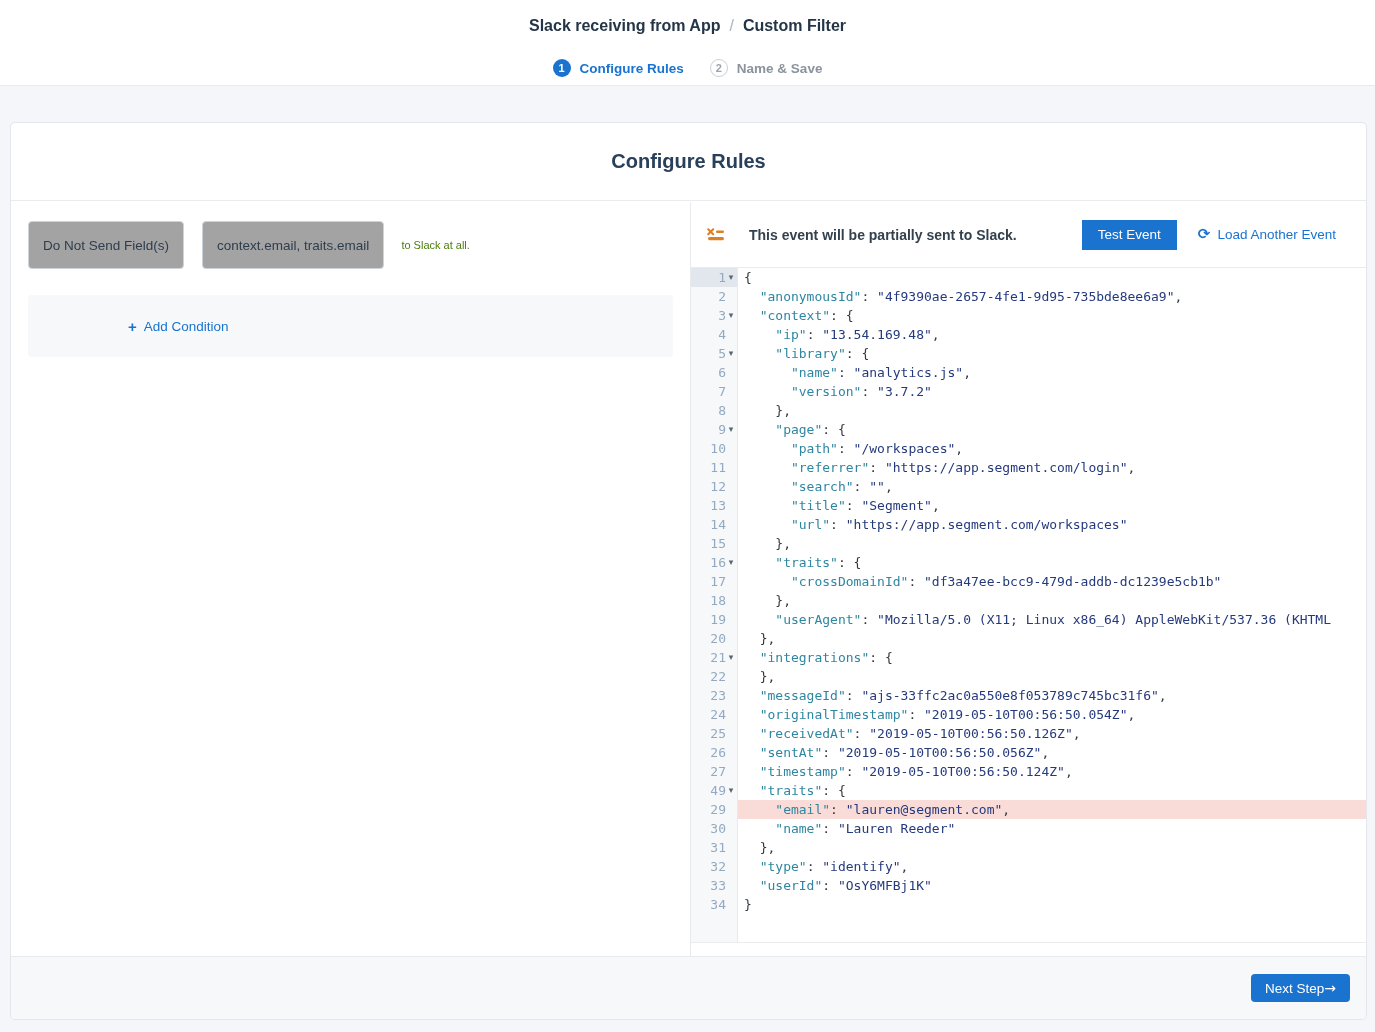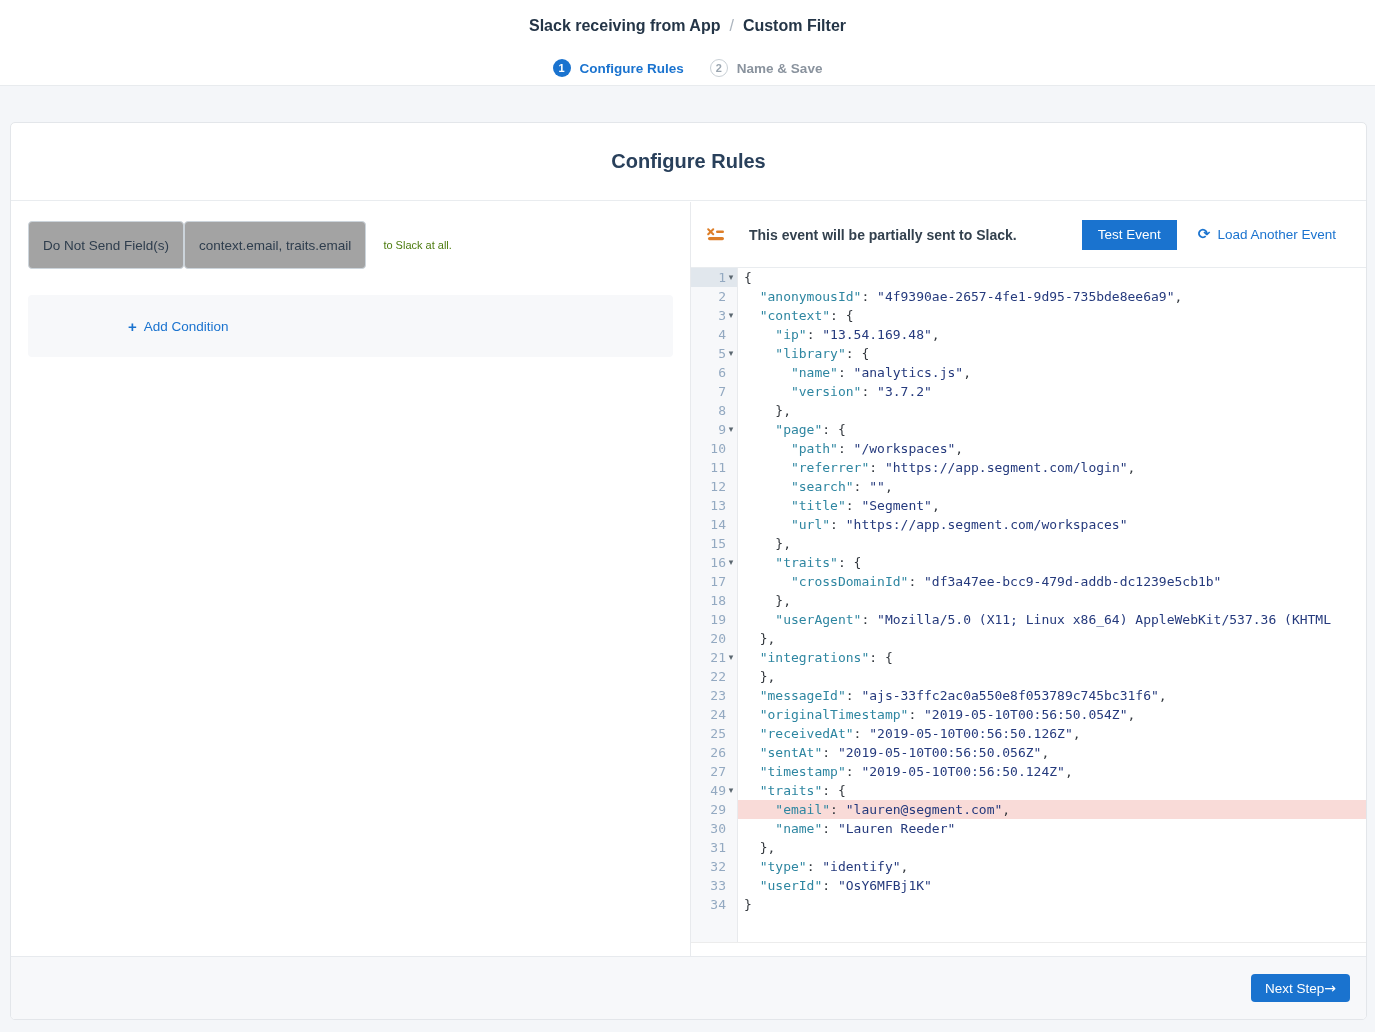--- a/index.html
+++ b/index.html
@@ -47,21 +47,21 @@
   .card-body { position:absolute; left:0; top:79px; right:0; bottom:63px; display:flex; }
   
   .left-panel { width:680px; border-right:1px solid #e8eaed; padding:19px 17px 0 17px; }
   .rule-row { display:flex; align-items:center; }
   .pill-btn {
     height:48px; padding:0 14px; background:#a3a3a3; border:1px solid #ccd4db;
     border-radius:4px; font-size:13.5px; color:#2e3d4d;
     display:flex; align-items:center; cursor:pointer;
     font-family:"Liberation Sans", sans-serif;
   }
-  .pill-btn + .pill-btn { }
+  .pill-btn + .pill-btn { margin-left:18px; }
   .rule-suffix { font-size:11px; color:#4d7c0f; margin-left:17px; }
   .add-box {
     margin-top:26px; height:62px; background:#f7f8fa; border-radius:4px;
     display:flex; align-items:center; padding-left:100px;
   }
   .add-condition { display:flex; align-items:center; gap:7px; color:#1a73cf;
     font-size:13.5px; font-weight:500; cursor:pointer; }
   .plus { font-size:15px; font-weight:700; line-height:1; }
   
   .right-panel { flex:1; min-width:0; display:flex; flex-direction:column; }

